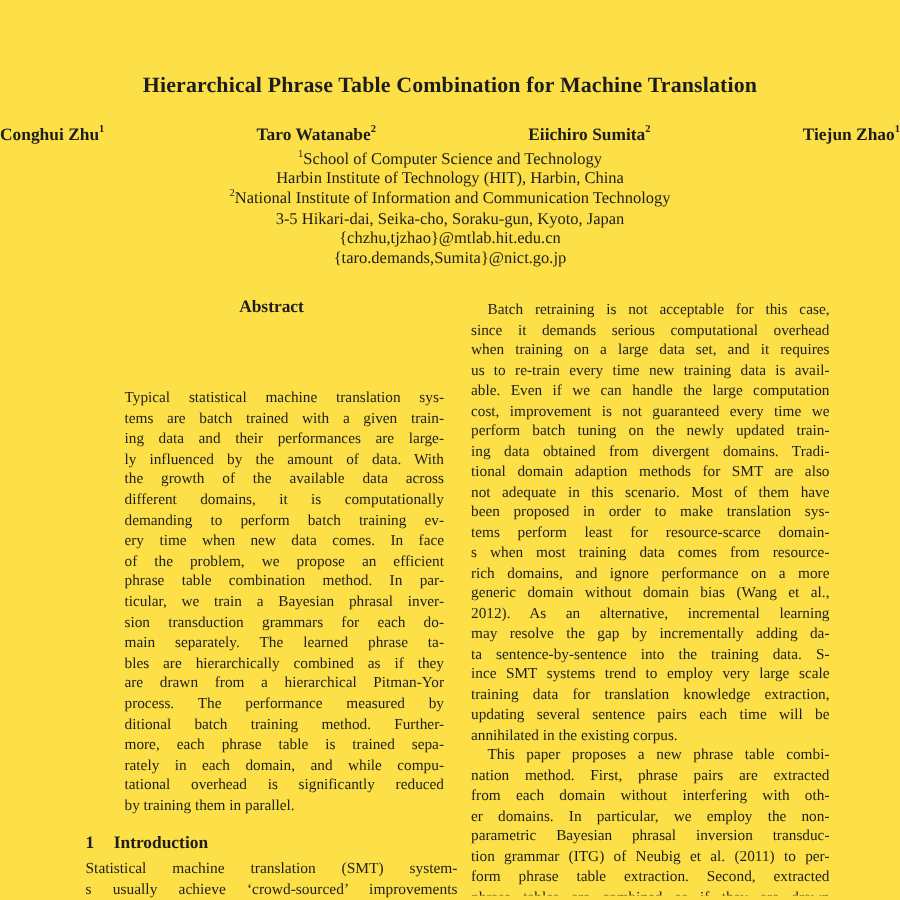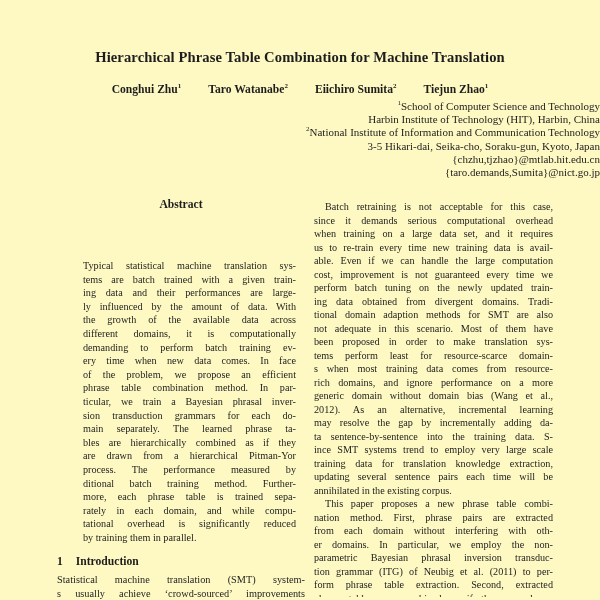--- a/index.html
+++ b/index.html
@@ -1,29 +1,29 @@
 <!DOCTYPE html>
 <html><head>
 <meta charset="utf-8">
 <style>
   html,body { margin:0; padding:0; background:#e8e8e8; }
   .page {
     position:relative; width:600px; height:600px; margin:0 auto;
-    background:#fef9c3; overflow:hidden;
+    background:#fde047; overflow:hidden;
     font-family:"Liberation Serif", serif; color:#1d1d1d;
   }
   
   .header { position:absolute; top:49px; left:0; width:100%; text-align:center; }
   .title { font-size:14.6px; font-weight:700; letter-spacing:0.1px; }
   .authors {
-    margin-top:17px; display:flex; justify-content:center; gap:27px;
+    margin-top:17px; display:flex; justify-content:space-between; gap:27px;
     font-weight:700; font-size:11.6px;
   }
   sup { font-size:7px; line-height:0; }
-  .affils { margin-top:4px; font-size:11px; line-height:13.2px;text-align:right; }
+  .affils { margin-top:4px; font-size:11px; line-height:13.2px; }
   .affil-line { white-space:nowrap; }
   
   .columns { position:absolute; top:196px; left:57px; display:flex; gap:9px; }
   .col-left  { width:248px; }
   .col-right { width:239px; font-size:10.2px; padding-top:4px; }
   .col-right .line { height:13.5px; line-height:13.5px; }
 
   .abstract-head { text-align:center; font-weight:700; font-size:11.6px; margin:2px 0 8px 0; }
   .abstract-body { margin-left:26px; margin-right:9px; font-size:10.2px;margin-top:48px; }
   .abstract-body .line { height:13.6px; line-height:13.6px; }

